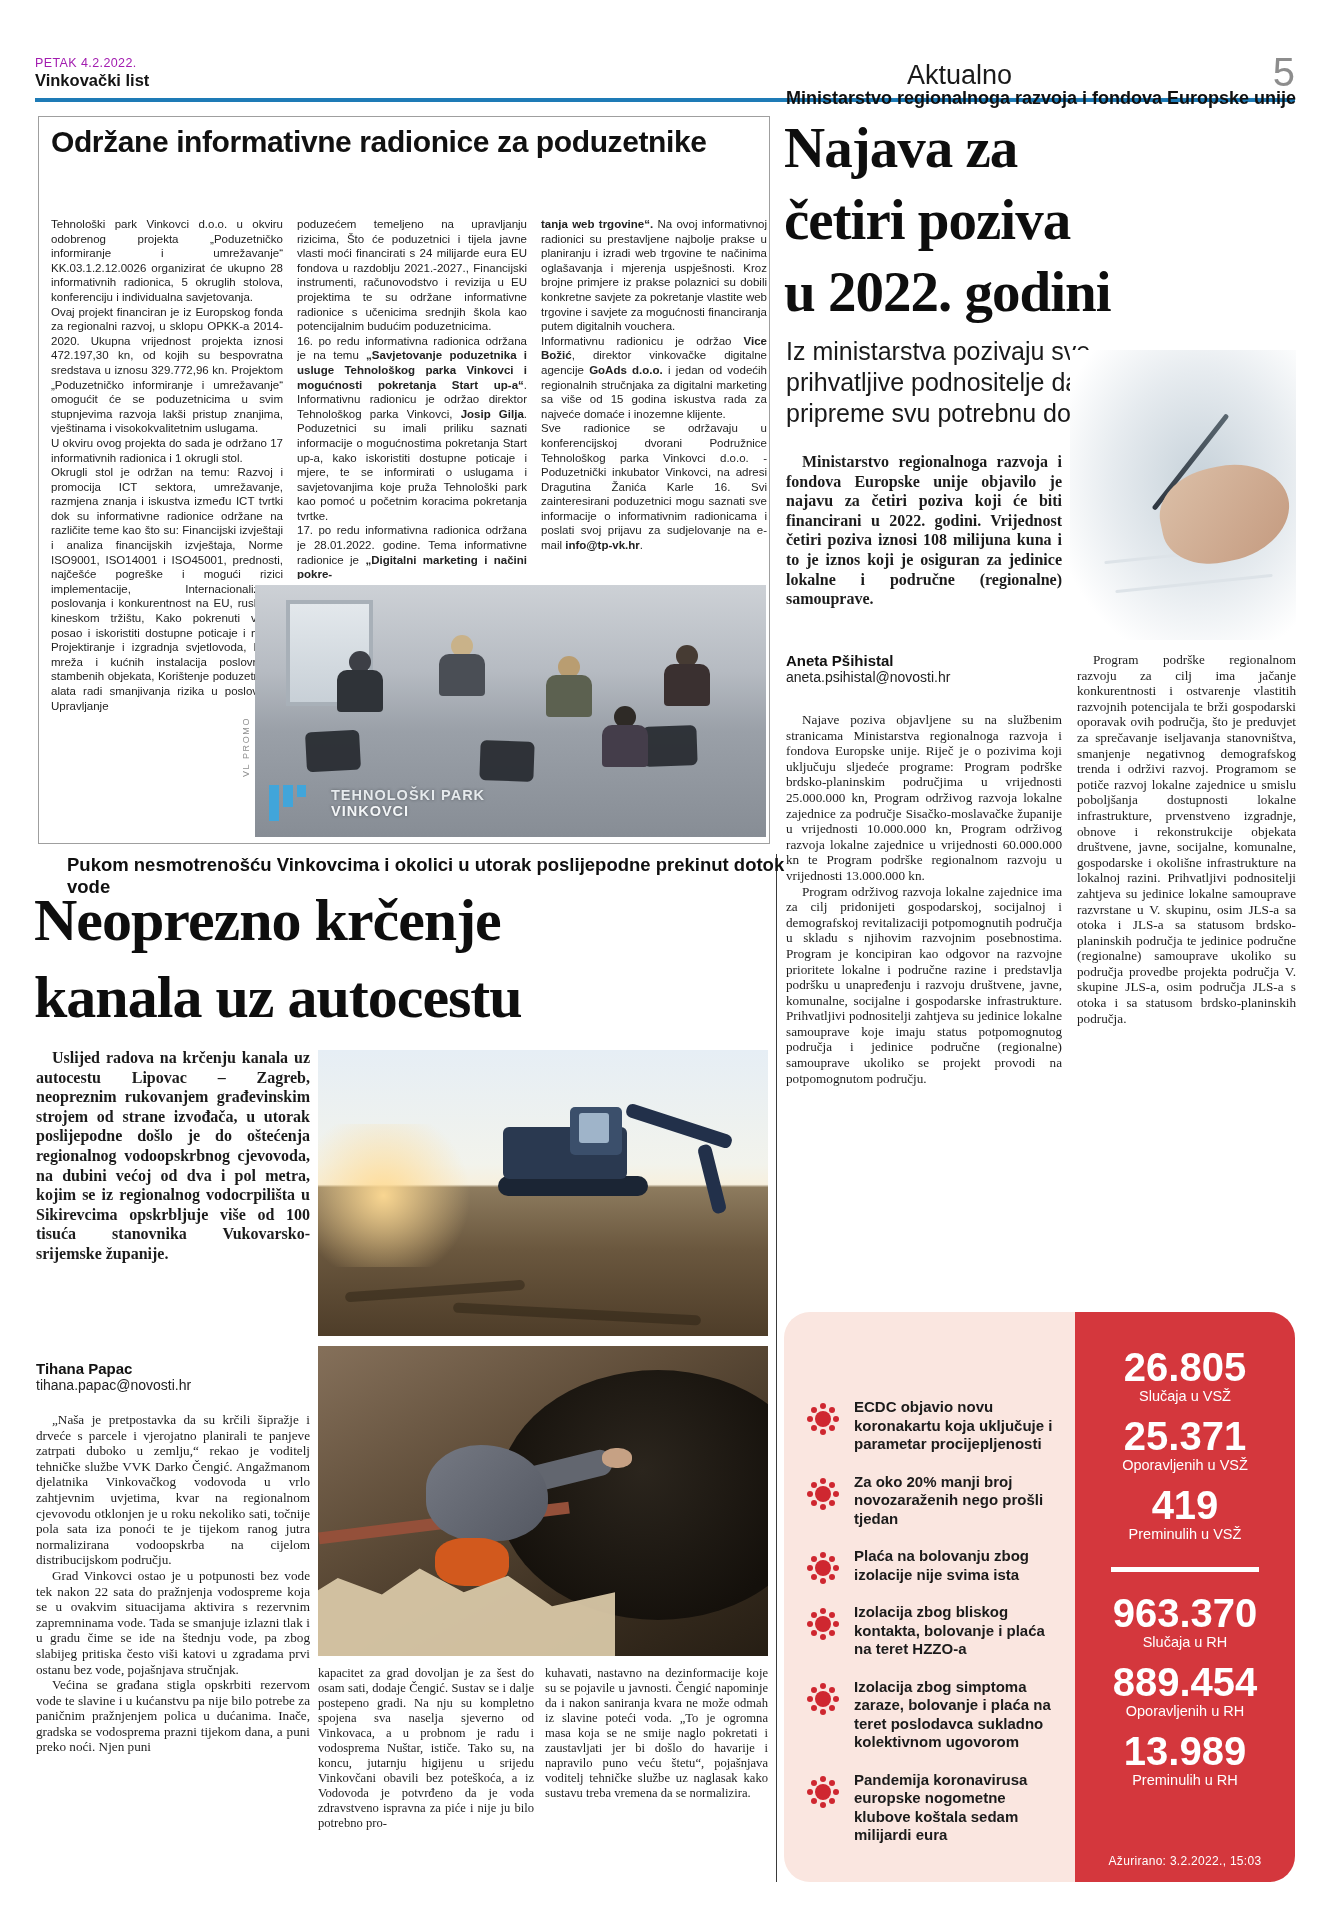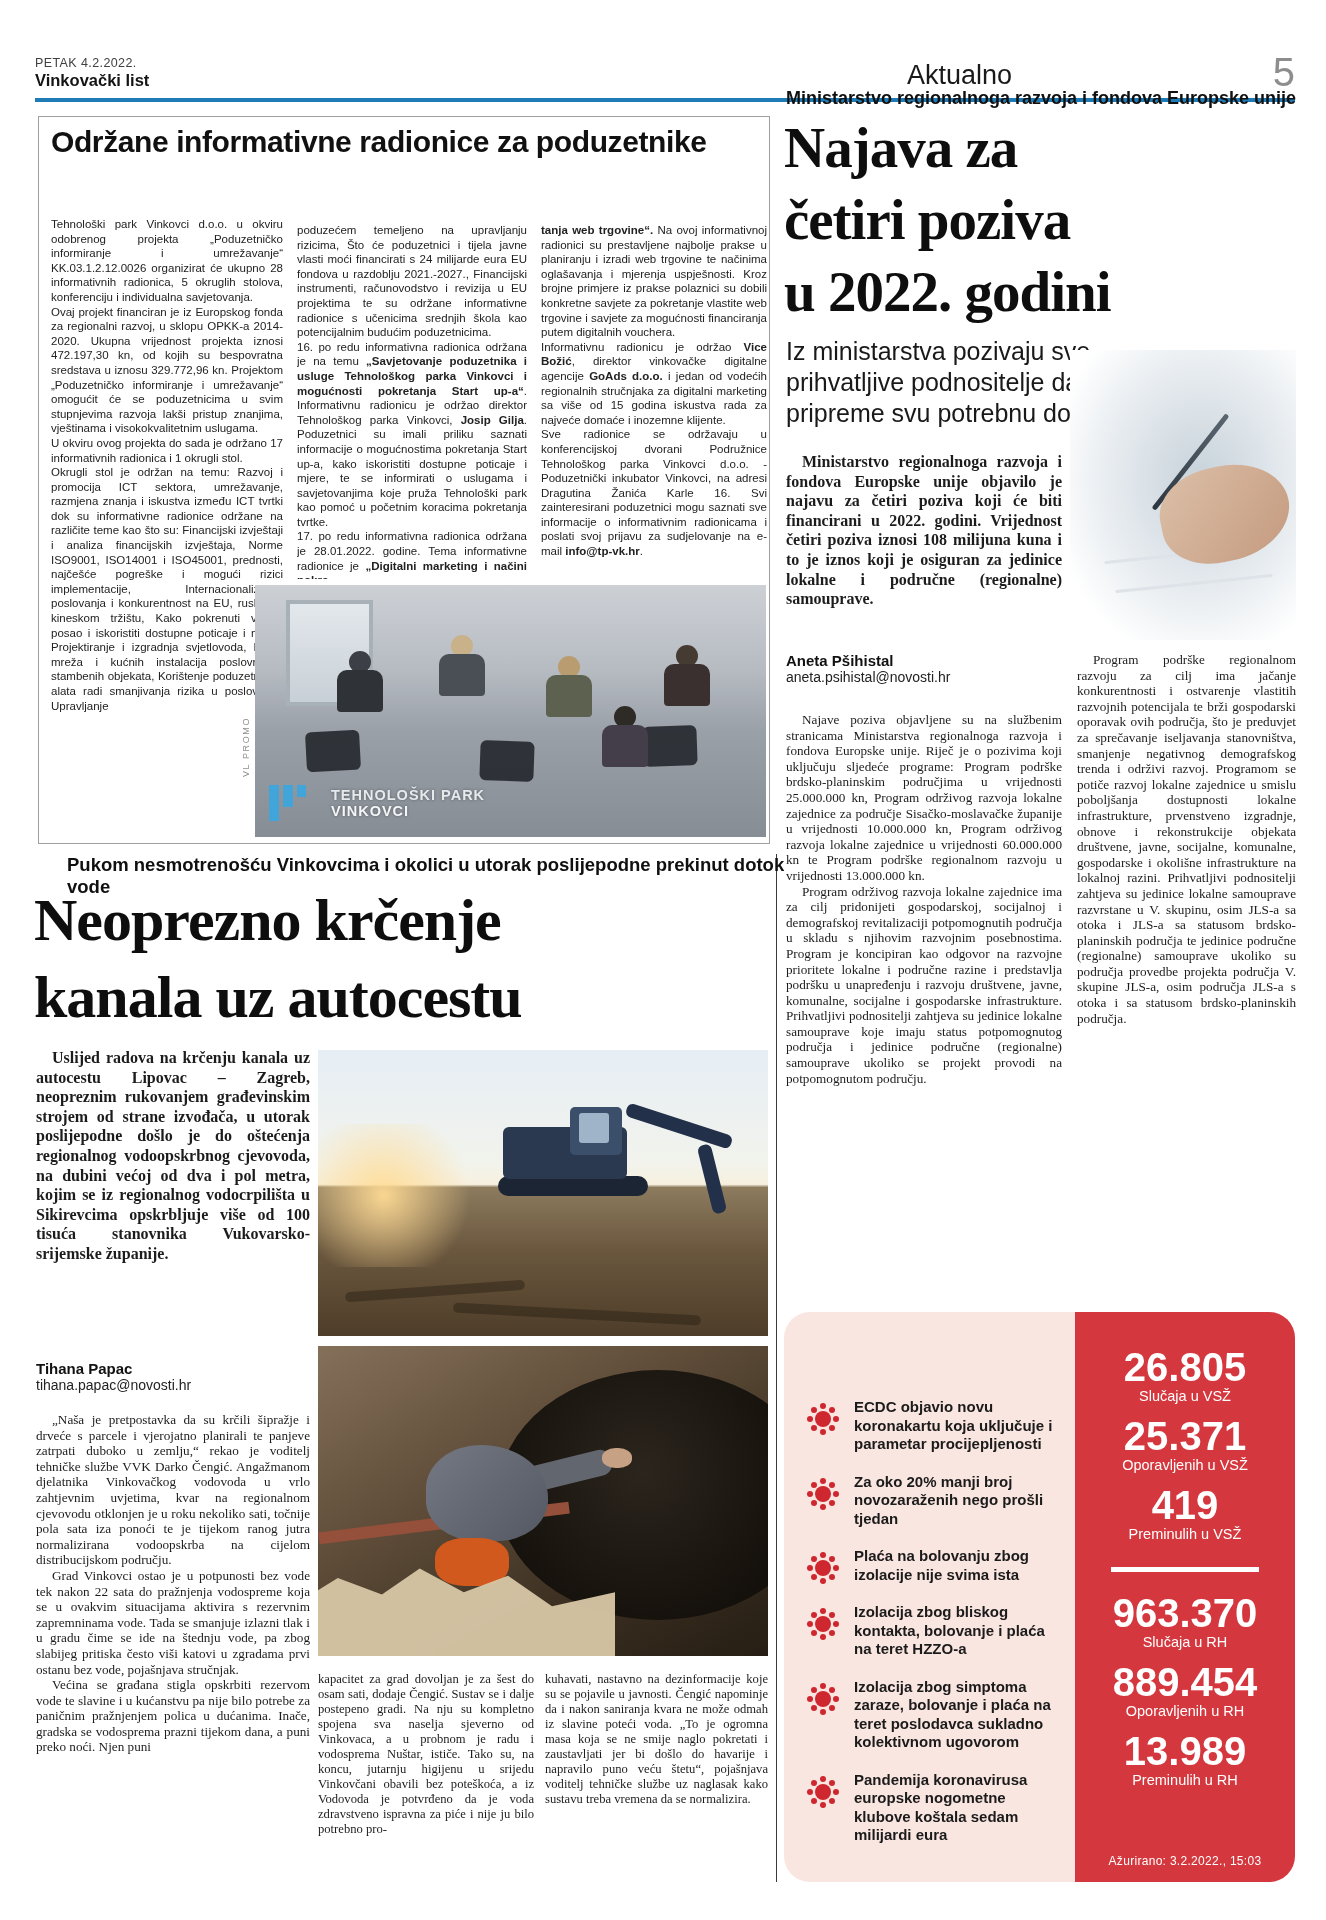--- a/index.html
+++ b/index.html
@@ -2,21 +2,21 @@
 <html><head>
 <meta charset="utf-8">
 <style>
   * { margin:0; padding:0; box-sizing:border-box; }
   html,body { background:#e9e9e9; }
   .page { position:relative; width:1326px; height:1920px; background:#ffffff; overflow:hidden;
           font-family:"Liberation Sans", sans-serif; color:#1a1a1a; margin:0 auto; }
   .abs { position:absolute; }
 
   
-  .hdr-date { left:35px; top:56px; font-size:12.5px; color:#404040; letter-spacing:.4px; }
+  .hdr-date { left:35px; top:56px; font-size:12.5px; color:#a21caf; letter-spacing:.4px; }
   .hdr-masthead { left:35px; top:71px; font-size:16.5px; font-weight:bold; color:#141414; }
   .hdr-rule { left:35px; top:98px; width:1260px; height:3.5px; background:#1e7bb6; }
   .hdr-section { left:812px; top:60px; width:200px; font-size:27px; color:#1a1a1a; text-align:right; }
   .hdr-page { left:1235px; top:50px; width:60px; font-size:40px; color:#8d8d8d; text-align:right; font-weight:normal; }
 
   
   .a1-box { left:38px; top:116px; width:732px; height:728px; border:1px solid #9f9f9f; background:#fff; }
   .a1-headline { position:absolute; left:12px; top:8px; width:706px; font-size:30px; font-weight:bold;
                  letter-spacing:-0.4px; color:#111; }
   .sanscol { position:absolute; font-size:11.5px; line-height:14.6px; text-align:justify; overflow:hidden; color:#222; }
@@ -49,21 +49,21 @@
   .v-divider { left:776px; top:854px; width:1px; height:1028px; background:#3a3a3a; }
 
   
   .a2-kicker { left:786px; top:88px; width:512px; font-size:18px; font-weight:bold; color:#101010; }
   .serif-head { font-family:"Liberation Serif", serif; font-weight:bold; color:#0e0e0e; white-space:pre-line; }
   .a2-headline { left:784px; top:112px; width:520px; font-size:57px; line-height:72px; letter-spacing:-1px; }
   .a2-subtitle { left:786px; top:336px; width:520px; font-size:25px; line-height:31px; color:#191919; white-space:pre-line; }
   .serifcol { position:absolute; font-family:"Liberation Serif", serif; font-size:13.2px; line-height:15.6px;
               text-align:justify; color:#1c1c1c; overflow:hidden; }
   .serifcol p { text-indent:16px; }
-  .cont > p:first-child { text-indent:0;margin-top:6px; }
+  .cont > p:first-child { text-indent:0; }
   .leadcol { font-weight:bold; font-size:16px; line-height:19.6px; }
   .a2-lead { left:786px; top:452px; width:276px; height:196px; }
   .byline { position:absolute; }
   .byline .bname { font-size:15px; font-weight:bold; color:#111; }
   .byline .bmail { font-size:14px; color:#222; }
   .a2-byline { left:786px; top:652px; }
   .a2-c1 { left:786px; top:712px; width:276px; height:592px; }
   .a2-c2 { left:1077px; top:652px; width:219px; height:652px; }
 
   .a2-photo { position:absolute; left:1070px; top:350px; width:226px; height:290px; overflow:hidden;

